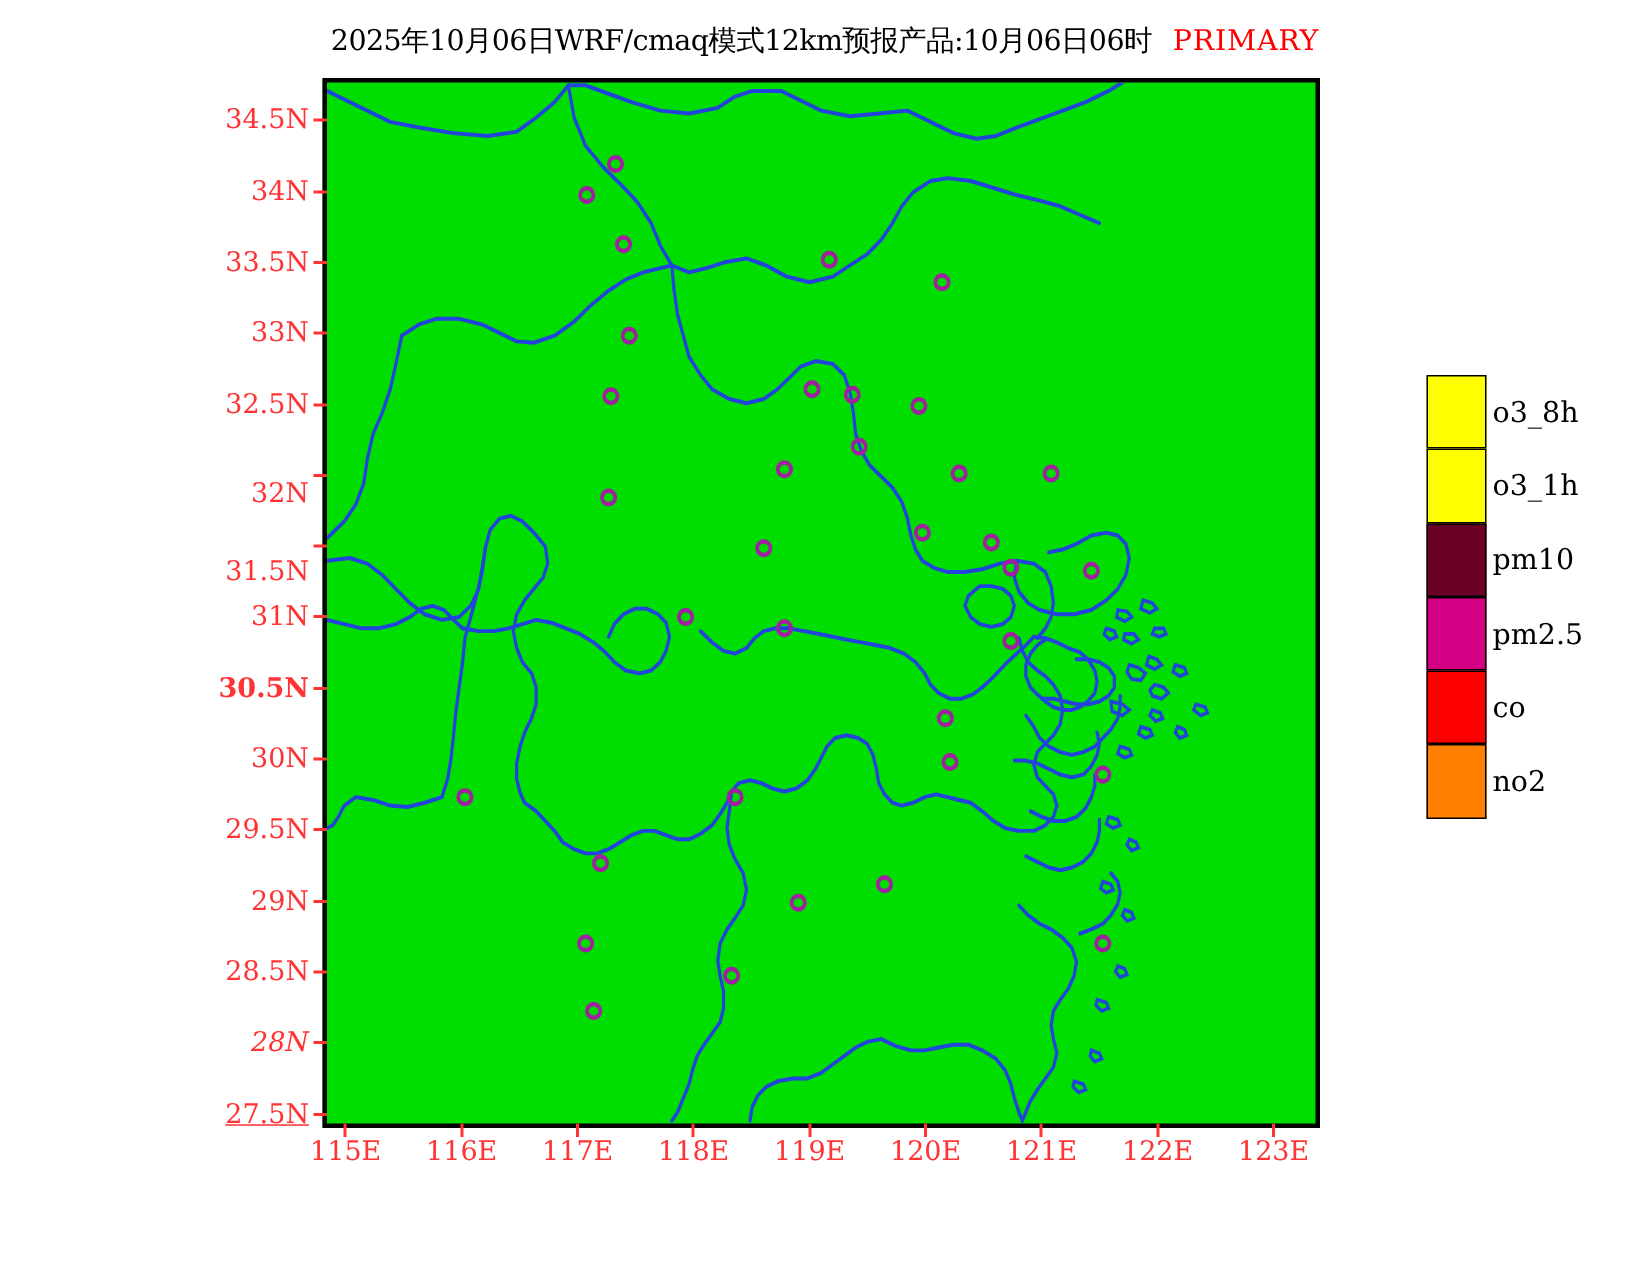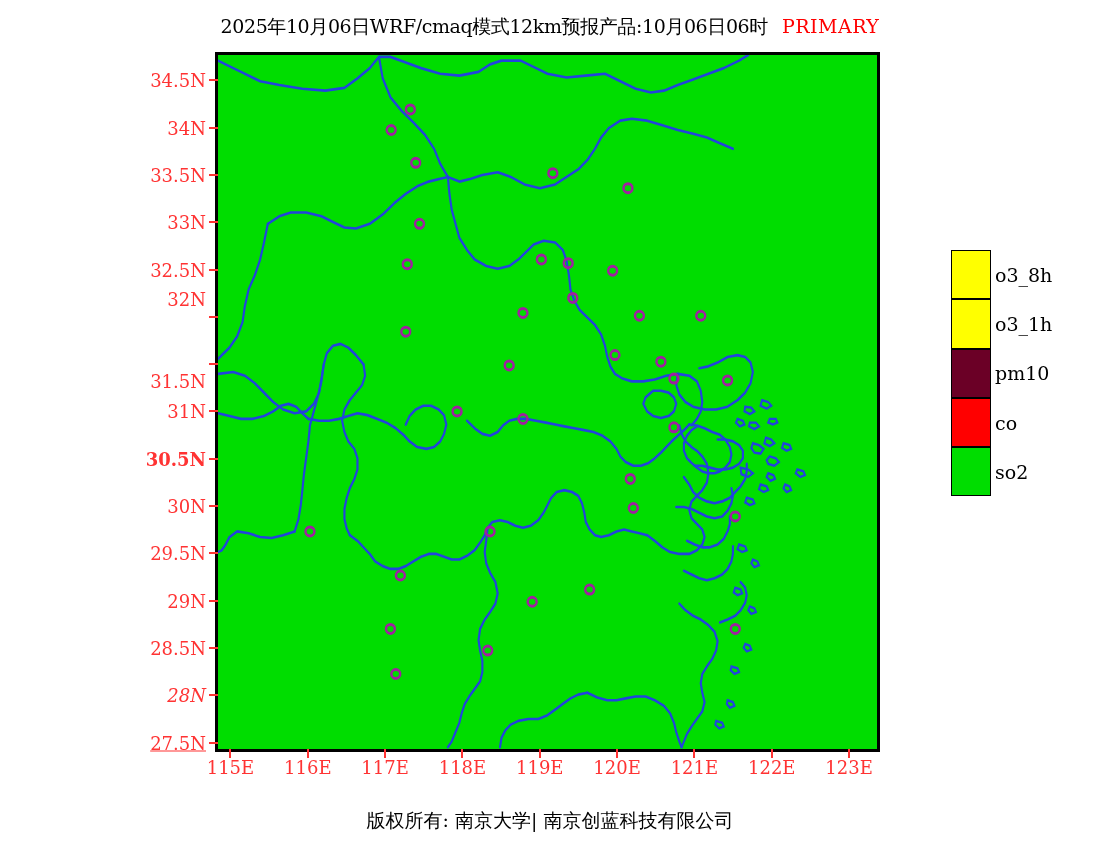--- a/index.html
+++ b/index.html
@@ -371,21 +371,21 @@
         </g>
     </svg>
   </div>
 
   <div id="y-axis">
       <div class="ytick-label" style="top: 80.3784px;">34.5N</div>
       <div class="ytick-label" style="top: 127.676px;">34N</div>
       <div class="ytick-label" style="top: 174.973px;">33.5N</div>
       <div class="ytick-label" style="top: 222.27px;">33N</div>
       <div class="ytick-label" style="top: 269.568px;">32.5N</div>
-      <div class="ytick-label" style="top: 299px; margin-left: 40px;">32N</div>
+      <div class="ytick-label" style="top: 329px; margin-left: 40px;">32N</div>
       <div class="ytick-label" style="top: 381px;">31.5N</div>
       <div class="ytick-label" style="top: 411.459px;">31N</div>
       <div class="ytick-label" style="top: 458.757px; font-weight: bold;">30.5N</div>
       <div class="ytick-label" style="top: 506.054px;">30N</div>
       <div class="ytick-label" style="top: 553.351px;">29.5N</div>
       <div class="ytick-label" style="top: 600.649px;">29N</div>
       <div class="ytick-label" style="top: 647.946px;">28.5N</div>
       <div class="ytick-label" style="top: 695.243px; font-style: italic;">28N</div>
       <div class="ytick-label" style="top: 742.541px; text-decoration: underline;">27.5N</div>
     </div>
@@ -433,24 +433,27 @@
       </div>
       <div class="legend-row">
         <div class="legend-swatch" style="background: rgb(255, 255, 0);"></div>
         <div class="legend-label">o3_1h</div>
       </div>
       <div class="legend-row">
         <div class="legend-swatch" style="background: rgb(107, 0, 38);"></div>
         <div class="legend-label">pm10</div>
       </div>
       <div class="legend-row">
+        <div class="legend-swatch" style="background: rgb(212, 0, 132);"></div>
+        <div class="legend-label">pm2.5</div>
+      </div>
+      <div class="legend-row">
         <div class="legend-swatch" style="background: rgb(255, 0, 0);"></div>
         <div class="legend-label">co</div>
       </div>
       <div class="legend-row">
-        <div class="legend-swatch" style="background: rgb(0, 221, 0);"></div>
-        <div class="legend-label">so2</div>
+        <div class="legend-swatch" style="background: rgb(255, 128, 0);"></div>
+        <div class="legend-label">no2</div>
       </div>
     </div>
 
-  <div id="footer">版权所有: 南京大学| 南京创蓝科技有限公司</div>
 
 </div>
 
 </body></html>

